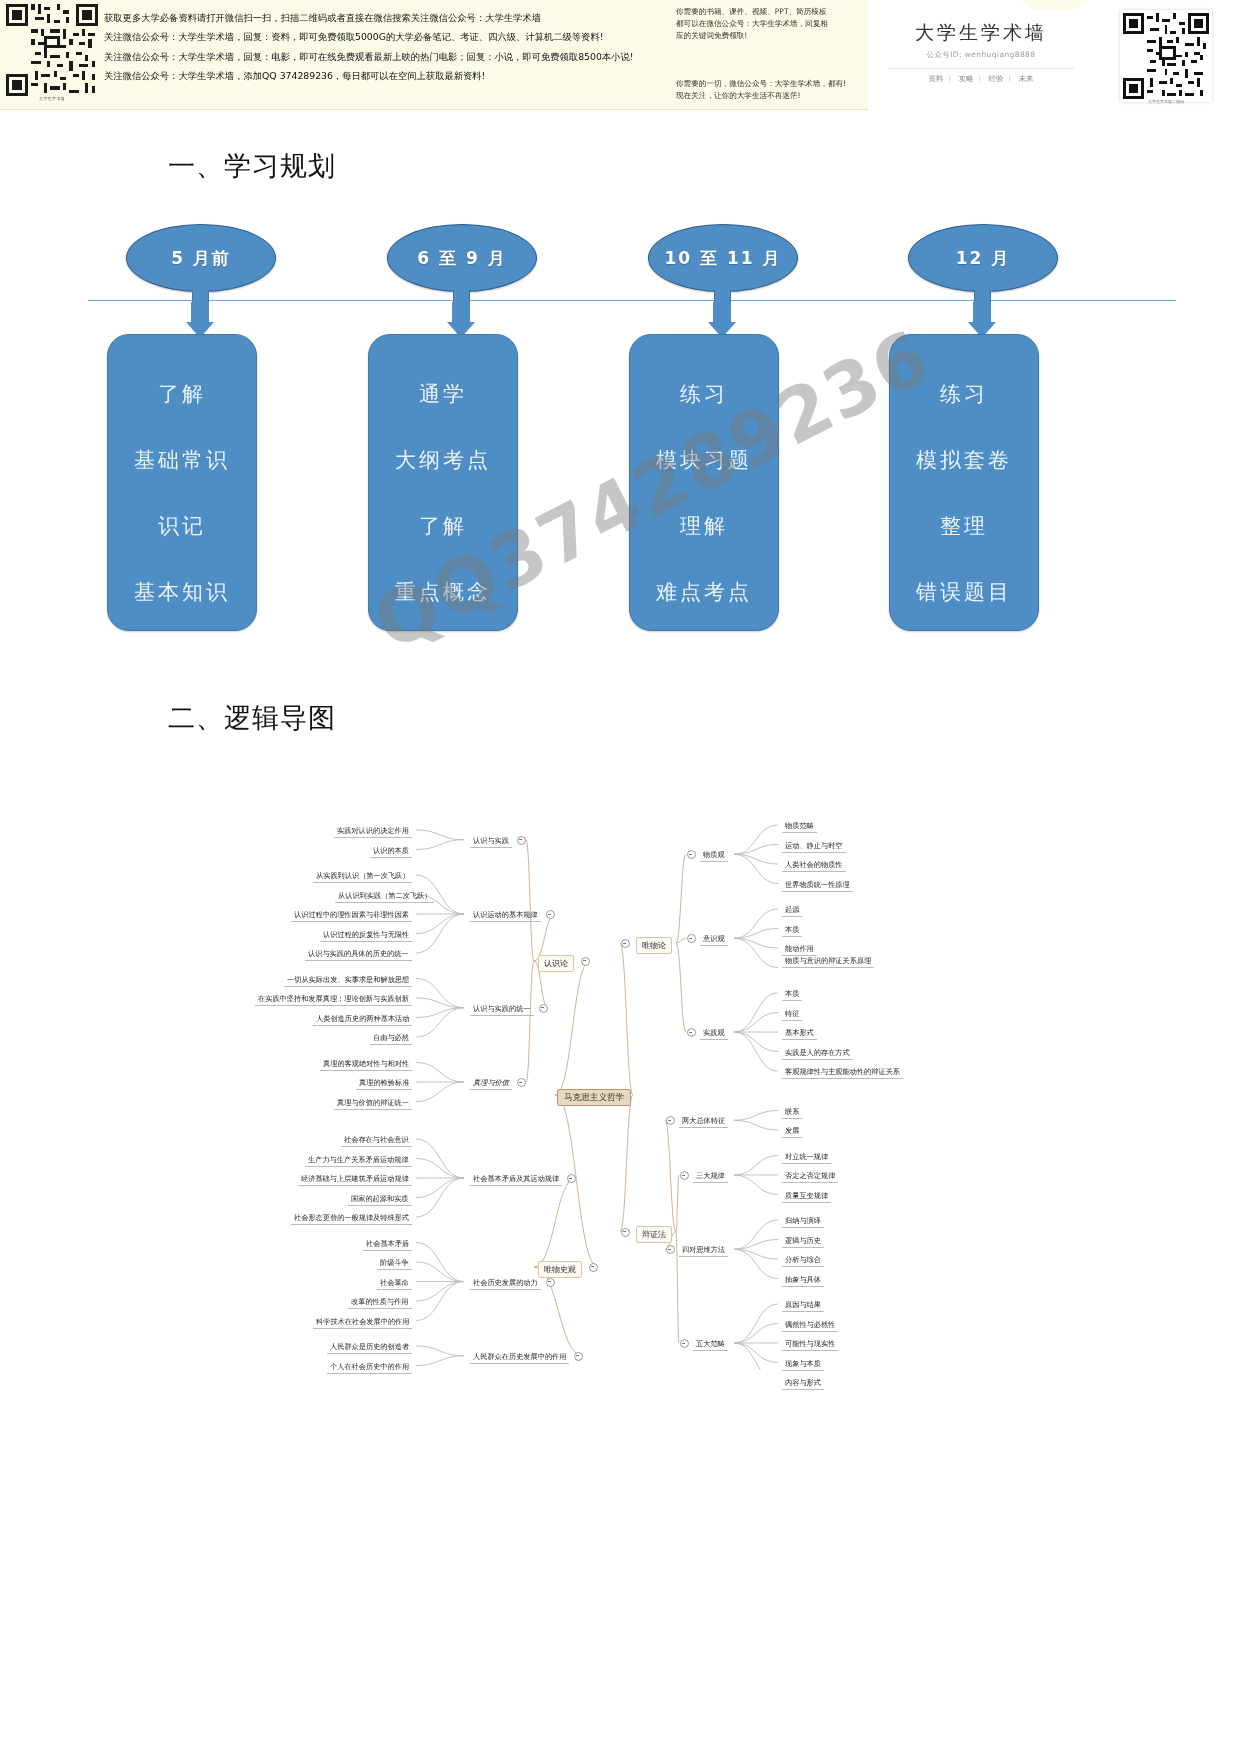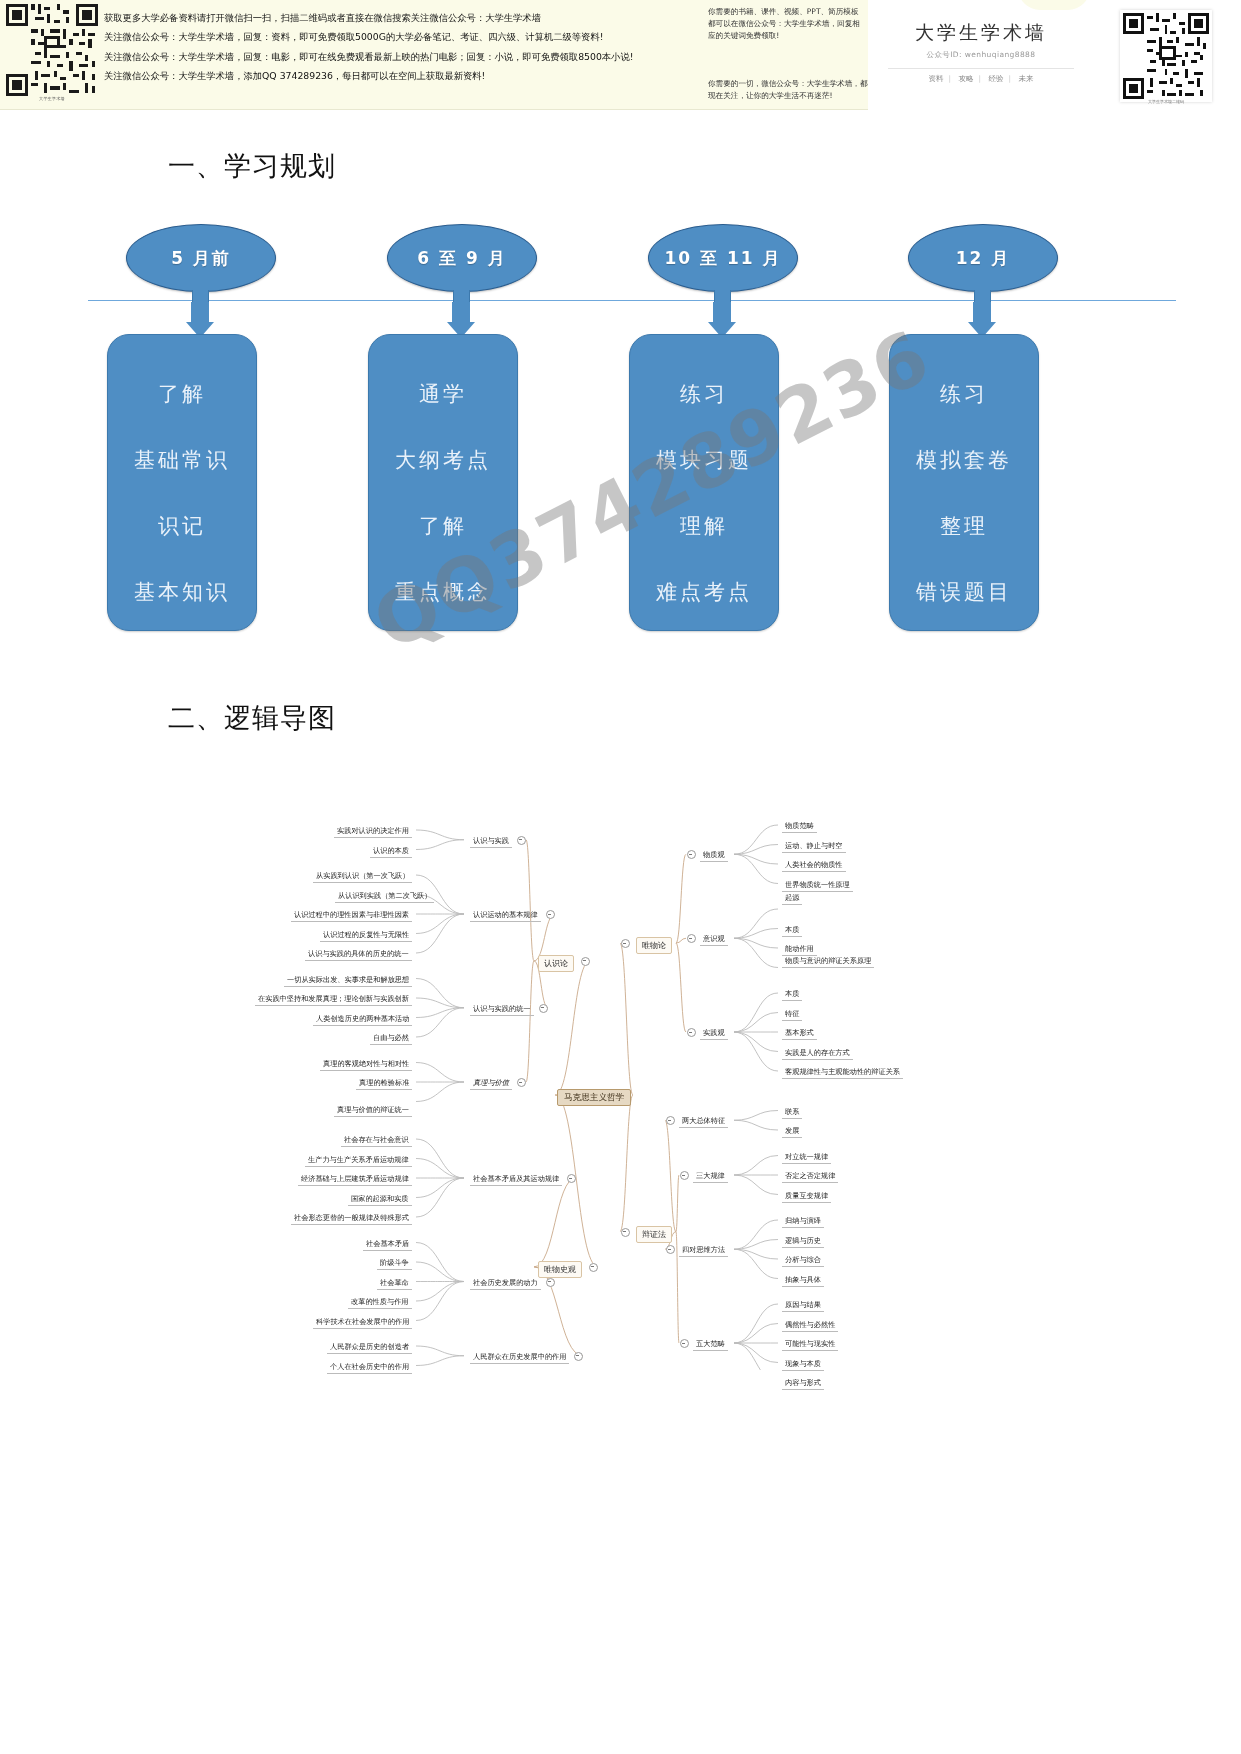--- a/index.html
+++ b/index.html
@@ -23,21 +23,21 @@
   .qr-img{width:92px;height:92px;display:block;}
   .qr-cap{font-size:4px;color:#555;text-align:center;letter-spacing:.3px;}
   .banner-lines{
     position:absolute;left:104px;top:8px;width:590px;
   }
   .banner-lines div{
     font-size:9.3px;color:#111;line-height:19.3px;white-space:nowrap;
     font-family:"DejaVu Sans",sans-serif;
   }
   .banner-mid{
-    position:absolute;left:676px;top:6px;width:190px;margin-left:32px;
+    position:absolute;left:676px;top:6px;width:190px;
   }
   .banner-mid div{
     font-size:7.6px;color:#333;line-height:12px;white-space:nowrap;
     font-family:"DejaVu Sans",sans-serif;
   }
   .banner-mid.b2{top:78px;}
 
   .card{
     position:absolute;left:868px;top:0;width:373px;height:112px;
     background:#ffffff;
@@ -484,21 +484,21 @@
       <div class="nd b" style="top: 118px; left: 470px;">认识运动的基本规律</div>
       <div class="bullet" style="left: 546px; top: 120px;"></div>
       <div class="nd b" style="top: 182.5px; left: 284px;">一切从实际出发、实事求是和解放思想</div>
       <div class="nd b" style="top: 202px; left: 255px;">在实践中坚持和发展真理；理论创新与实践创新</div>
       <div class="nd b" style="top: 221.5px; left: 313px;">人类创造历史的两种基本活动</div>
       <div class="nd b" style="top: 241px; left: 370px;">自由与必然</div>
       <div class="nd b" style="top: 211.75px; left: 470px;">认识与实践的统一</div>
       <div class="bullet" style="left: 539px; top: 213.75px;"></div>
       <div class="nd b" style="top: 266.5px; left: 320px;">真理的客观绝对性与相对性</div>
       <div class="nd b" style="top: 286px; left: 356px;">真理的检验标准</div>
-      <div class="nd b" style="top: 305.5px; left: 334px; margin-top: 7px;">真理与价值的辩证统一</div>
+      <div class="nd b" style="top: 305.5px; left: 334px;">真理与价值的辩证统一</div>
       <div class="nd b" style="top: 286px; left: 470px; font-style: italic;">真理与价值</div>
       <div class="bullet" style="left: 517px; top: 288px;"></div>
       <div class="nd lv1" style="top: 164.875px; left: 538px;">认识论</div>
       <div class="bullet" style="left: 581px; top: 166.875px;"></div>
       <div class="nd b" style="top: 343px; left: 341px;">社会存在与社会意识</div>
       <div class="nd b" style="top: 362.5px; left: 305px;">生产力与生产关系矛盾运动规律</div>
       <div class="nd b" style="top: 382px; left: 298px;">经济基础与上层建筑矛盾运动规律</div>
       <div class="nd b" style="top: 401.5px; left: 348px;">国家的起源和实质</div>
       <div class="nd b" style="top: 421px; left: 291px;">社会形态更替的一般规律及特殊形式</div>
       <div class="nd b" style="top: 382px; left: 470px;">社会基本矛盾及其运动规律</div>
@@ -515,21 +515,21 @@
       <div class="nd b" style="top: 559.75px; left: 470px;">人民群众在历史发展中的作用</div>
       <div class="bullet" style="left: 574px; top: 561.75px;"></div>
       <div class="nd lv1" style="top: 470.875px; left: 538px;">唯物史观</div>
       <div class="bullet" style="left: 589px; top: 472.875px;"></div>
       <div class="nd b" style="top: 29px; left: 782px;">物质范畴</div>
       <div class="nd b" style="top: 48.5px; left: 782px;">运动、静止与时空</div>
       <div class="nd b" style="top: 68px; left: 782px;">人类社会的物质性</div>
       <div class="nd b" style="top: 87.5px; left: 782px;">世界物质统一性原理</div>
       <div class="nd b" style="top: 58.25px; left: 700px;">物质观</div>
       <div class="bullet" style="left: 687px; top: 60.25px;"></div>
-      <div class="nd b" style="top: 101px; left: 782px;">起源</div>
+      <div class="nd b" style="top: 113px; left: 782px;">起源</div>
       <div class="nd b" style="top: 132.5px; left: 782px;">本质</div>
       <div class="nd b" style="top: 152px; left: 782px;">能动作用</div>
       <div class="nd b" style="top: 164px; left: 782px;">物质与意识的辩证关系原理</div>
       <div class="nd b" style="top: 142.25px; left: 700px;">意识观</div>
       <div class="bullet" style="left: 687px; top: 144.25px;"></div>
       <div class="nd b" style="top: 197px; left: 782px;">本质</div>
       <div class="nd b" style="top: 216.5px; left: 782px;">特征</div>
       <div class="nd b" style="top: 236px; left: 782px;">基本形式</div>
       <div class="nd b" style="top: 255.5px; left: 782px;">实践是人的存在方式</div>
       <div class="nd b" style="top: 275px; left: 782px;">客观规律性与主观能动性的辩证关系</div>

